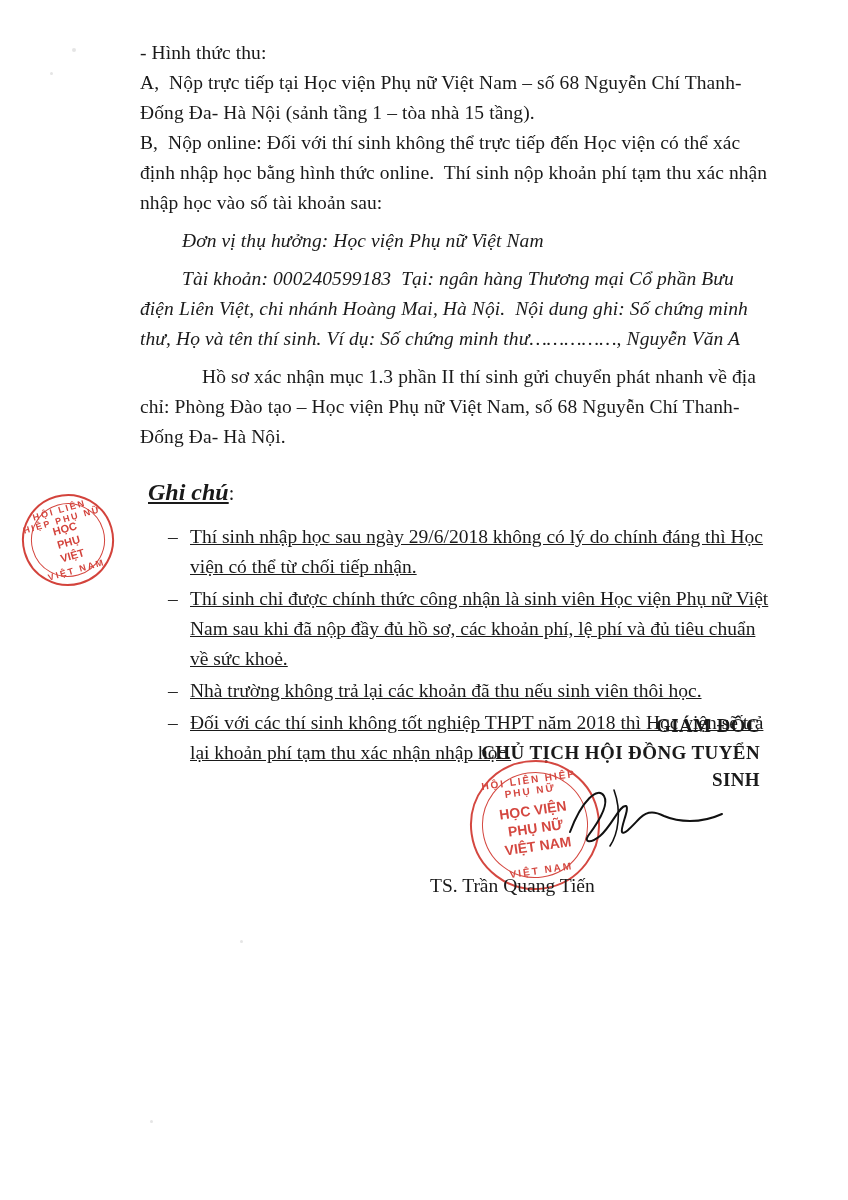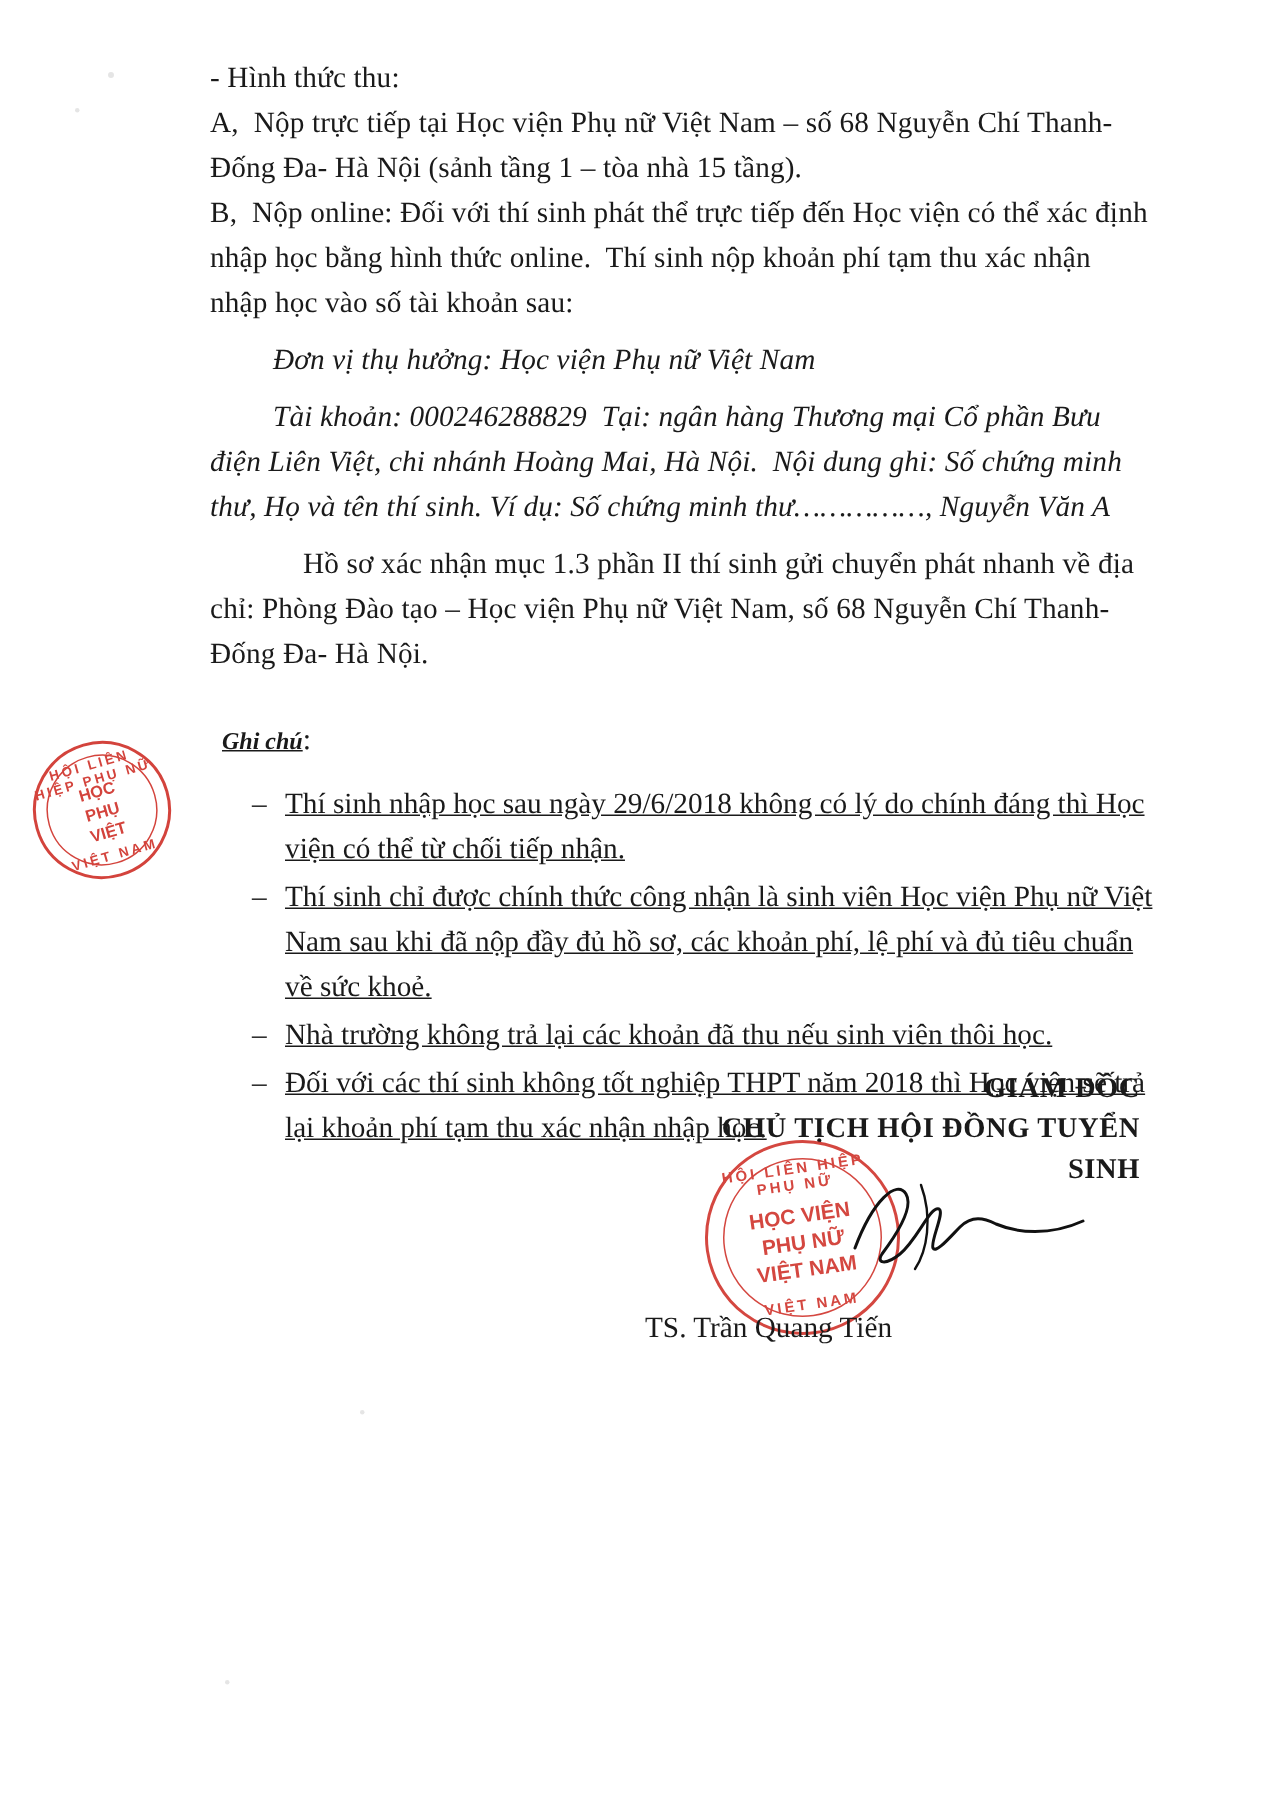--- a/index.html
+++ b/index.html
@@ -39,21 +39,21 @@
   }
   .gap-sm { height: 8px; }
   .gap-lg { height: 26px; }
 
   .indent-1 { text-indent: 42px; }
   .italic { font-style: italic; }
 
   .notes-title {
     font-weight: bold;
     font-style: italic;
-    font-size: 16px;
+    font-size: 24px;
     text-decoration: underline;
   }
   .notes-title-row {
     margin-left: 8px;
     margin-bottom: 6px;
   }
   .note-item {
     display: flex;
     align-items: flex-start;
     margin-left: 28px;
@@ -186,29 +186,29 @@
   <div class="speck" style="left:50px;top:72px;width:3px;height:3px;"></div>
   <div class="speck" style="left:240px;top:940px;width:3px;height:3px;"></div>
   <div class="speck" style="left:150px;top:1120px;width:3px;height:3px;"></div>
 
   <div class="content">
 
     <div class="line block">- Hình thức thu:</div>
 
     <div class="line block">A,  Nộp trực tiếp tại Học viện Phụ nữ Việt Nam – số 68 Nguyễn Chí Thanh- Đống Đa- Hà Nội (sảnh tầng 1 – tòa nhà 15 tầng).</div>
 
-    <div class="line block">B,  Nộp online: Đối với thí sinh phát thể trực tiếp đến Học viện có thể xác định nhập học bằng hình thức online.  Thí sinh nộp khoản phí tạm thu xác nhận nhập học vào số tài khoản sau:</div>
+    <div class="line block">B,  Nộp online: Đối với thí sinh không thể trực tiếp đến Học viện có thể xác định nhập học bằng hình thức online.  Thí sinh nộp khoản phí tạm thu xác nhận nhập học vào số tài khoản sau:</div>
 
     <div class="gap-sm"></div>
 
     <div class="line italic indent-1">Đơn vị thụ hưởng: Học viện Phụ nữ Việt Nam</div>
 
     <div class="gap-sm"></div>
 
-    <div class="line italic indent-1">Tài khoản: 000246288829  Tại: ngân hàng Thương mại Cổ phần Bưu điện Liên Việt, chi nhánh Hoàng Mai, Hà Nội.  Nội dung ghi: Số chứng minh thư, Họ và tên thí sinh. Ví dụ: Số chứng minh thư……………, Nguyễn Văn A</div>
+    <div class="line italic indent-1">Tài khoản: 000240599183  Tại: ngân hàng Thương mại Cổ phần Bưu điện Liên Việt, chi nhánh Hoàng Mai, Hà Nội.  Nội dung ghi: Số chứng minh thư, Họ và tên thí sinh. Ví dụ: Số chứng minh thư……………, Nguyễn Văn A</div>
 
     <div class="gap-sm"></div>
 
     <div class="line" style="text-indent:62px;">Hồ sơ xác nhận mục 1.3 phần II thí sinh gửi chuyển phát nhanh về địa chỉ: Phòng Đào tạo – Học viện Phụ nữ Việt Nam, số 68 Nguyễn Chí Thanh- Đống Đa- Hà Nội.</div>
 
     <div class="gap-lg"></div>
 
     <div class="notes-title-row">
       <span class="notes-title">Ghi chú</span><span class="line" style="font-size:20px;">:</span>
     </div>

